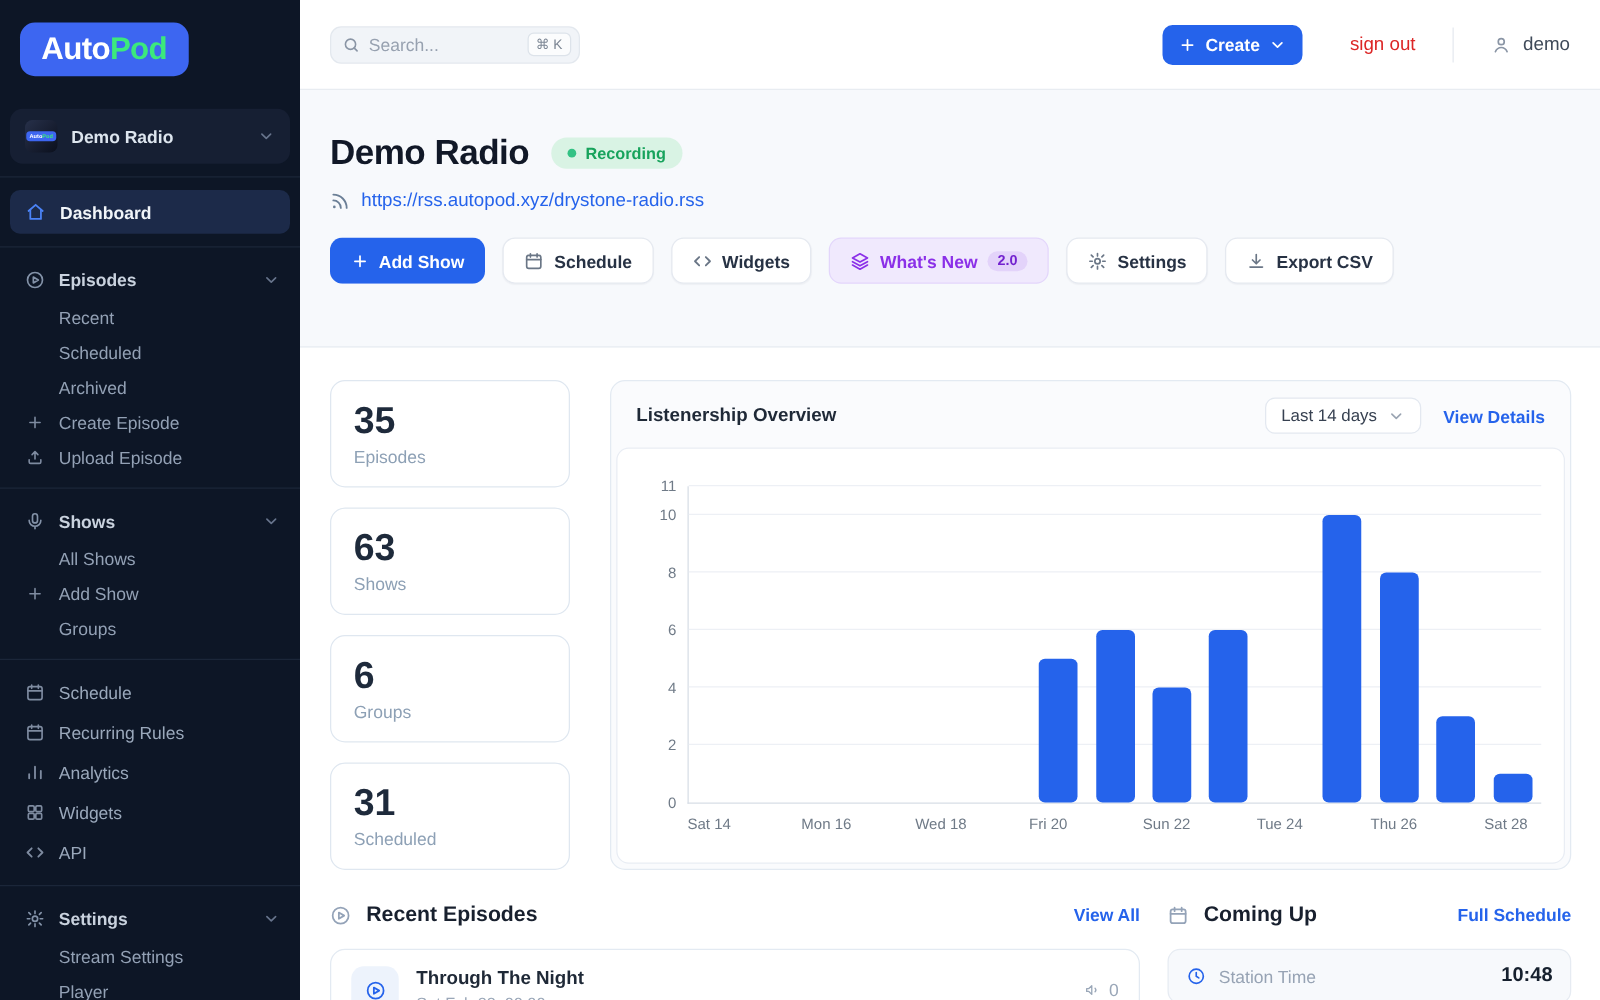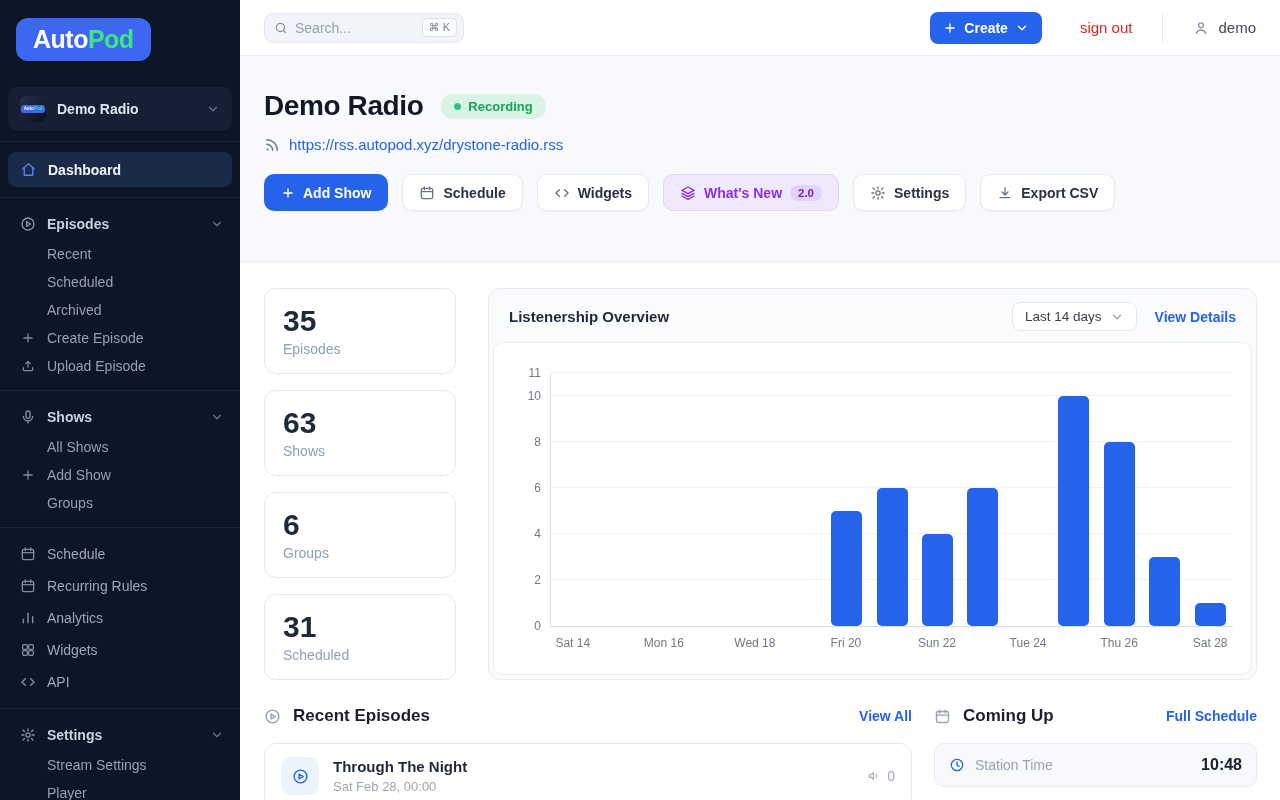--- a/index.html
+++ b/index.html
@@ -24,21 +24,21 @@
   .sb-head .icon { color:#8392a8; }
   .sb-head .chev { margin-left:auto; color:#67748c; }
   .sb-item { position:relative; padding:6px 16px 6px 47px; font-size:14px; color:#93a1b5; cursor:pointer; }
   .sb-item .icon { position:absolute; left:21px; top:50%; transform:translateY(-50%); color:#7e8ba0; }
   .sb-flat { position:relative; padding:8px 16px 8px 47px; font-size:14px; color:#9aa8bb; cursor:pointer; }
   .sb-flat .icon { position:absolute; left:20px; top:50%; transform:translateY(-50%); color:#7e8ba0; }
   .icon-16 svg{ width:16px; height:16px; } .icon-14 svg{ width:14px; height:14px; } .icon-17 svg{ width:17px; height:17px; }
 
   
   .main { position:absolute; left:240px; top:0; width:1040px; height:800px; background:#fff; }
-  .topbar { height:56px; background:#fff; border-bottom:1px solid #e8ecf1; display:flex; align-items:center; padding:0 24px; }
+  .topbar { height:72px; background:#fff; border-bottom:1px solid #e8ecf1; display:flex; align-items:center; padding:0 24px; }
   .search { width:200px; height:30px; background:#f1f4f8; border:1px solid #e3e8ee; border-radius:9px; display:flex; align-items:center; gap:7px; padding:0 6px 0 9px; color:#8a95a5; cursor:text; }
   .search input { border:none; outline:none; background:transparent; font-family:"Liberation Sans",sans-serif; font-size:14px; color:#5b6675; width:100%; }
   .search input::placeholder { color:#97a1b0; }
   .search kbd { margin-left:auto; background:#fbfcfd; border:1px solid #dde3ea; border-radius:5px; font-family:"Liberation Sans",sans-serif; font-size:11px; color:#7d8795; padding:2px 6px; white-space:nowrap; }
   .topbar-right { margin-left:auto; display:flex; align-items:center;padding-left:16px; }
   .btn-create { display:flex; align-items:center; gap:7px; background:#2563eb; color:#fff; border:none; border-radius:8px; height:32px; padding:0 13px; font-family:"Liberation Sans",sans-serif; font-size:14px; font-weight:600; cursor:pointer; }
   .signout { margin-left:38px; color:#dc2626; font-size:15px; cursor:pointer; }
   .vdiv { width:1px; height:28px; background:#e5e9ef; margin:0 30px; }
   .user { display:flex; align-items:center; gap:9px; color:#3f4a59; font-size:15px; cursor:pointer; }
   .user .icon { color:#8a95a5; }
@@ -81,21 +81,21 @@
   .range-btn .chev { color:#9aa4b2; }
   .link { color:#2563eb; font-size:14px; font-weight:600; cursor:pointer; text-decoration:none; }
   .chart-box { flex:1; margin:0 4px 4px; background:#fff; border:1px solid #e9edf4; border-radius:10px; padding:30px 0 8px; }
   .plot { position:relative; margin:0 18px 0 56px; height:254px; border-left:1px solid #d8dee6; border-bottom:1px solid #d8dee6; }
   .gridline { position:absolute; left:0; right:0; height:1px; background:#edf0f5; }
   .ytick { position:absolute; right:calc(100% + 10px); transform:translateY(50%); font-size:12px; color:#6f7a87; }
   .bars { position:absolute; left:0; right:0; top:0; bottom:0; display:flex; align-items:flex-end; }
   .slot { flex:1; display:flex; justify-content:center; align-items:flex-end; height:100%; }
   .bar { width:31px; border-radius:5px; }
   .xlabels { display:flex; margin:9px 18px 0 56px; }
-  .xslot { flex:1; text-align:center; font-size:12px; color:#6f7a87; white-space:nowrap; }
+  .xslot { flex:1; text-align:left; font-size:12px; color:#6f7a87; white-space:nowrap; }
 
   .bottom-grid { display:grid; grid-template-columns:1fr 323px; gap:22px; margin-top:26px; }
   .sec-head { display:flex; align-items:center; gap:12px; }
   .sec-head .icon { color:#94a3b8; }
   .sec-title { font-size:17px; font-weight:700; color:#18202e; }
   .sec-head .link { margin-left:auto; }
   .ep-card { margin-top:17px; background:#fff; border:1px solid #e3eaf2; border-radius:12px; }
   .ep-row { display:flex; align-items:center; gap:14px; padding:13px 16px; }
   .ep-tile { width:38px; height:38px; border-radius:10px; background:#edf3fc; display:flex; align-items:center; justify-content:center; color:#2563eb; flex:none; }
   .ep-title { font-size:15px; font-weight:600; color:#1f2937; }

